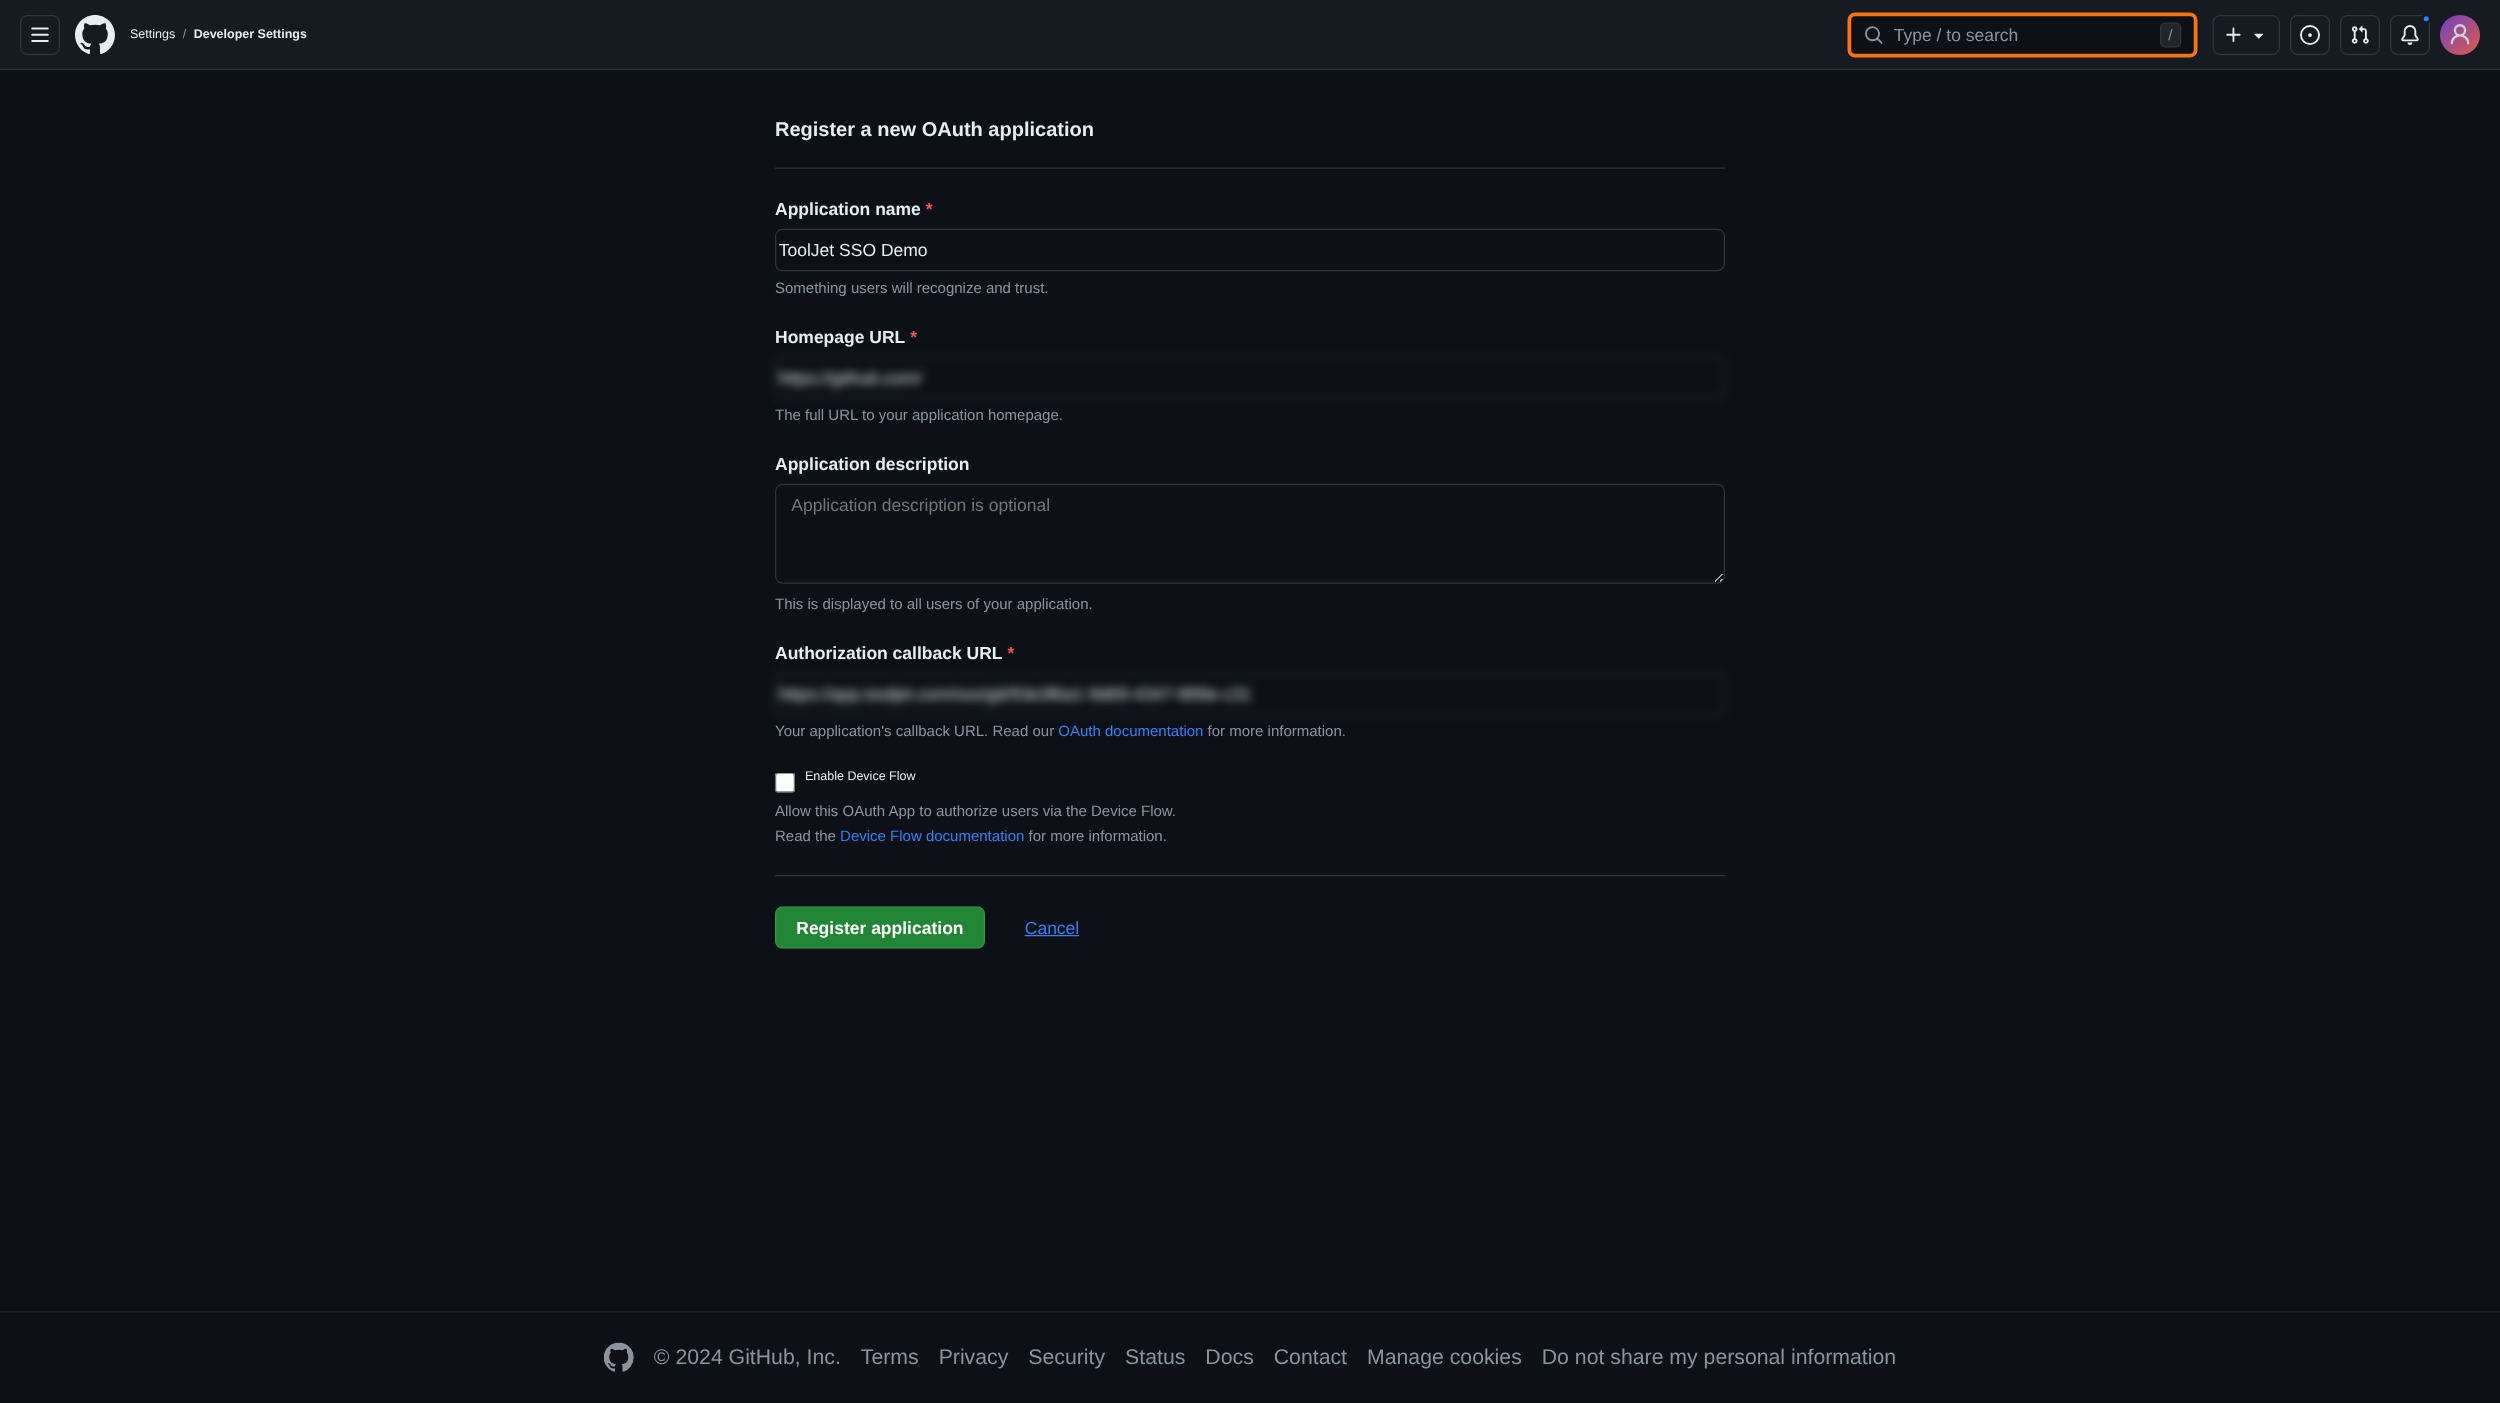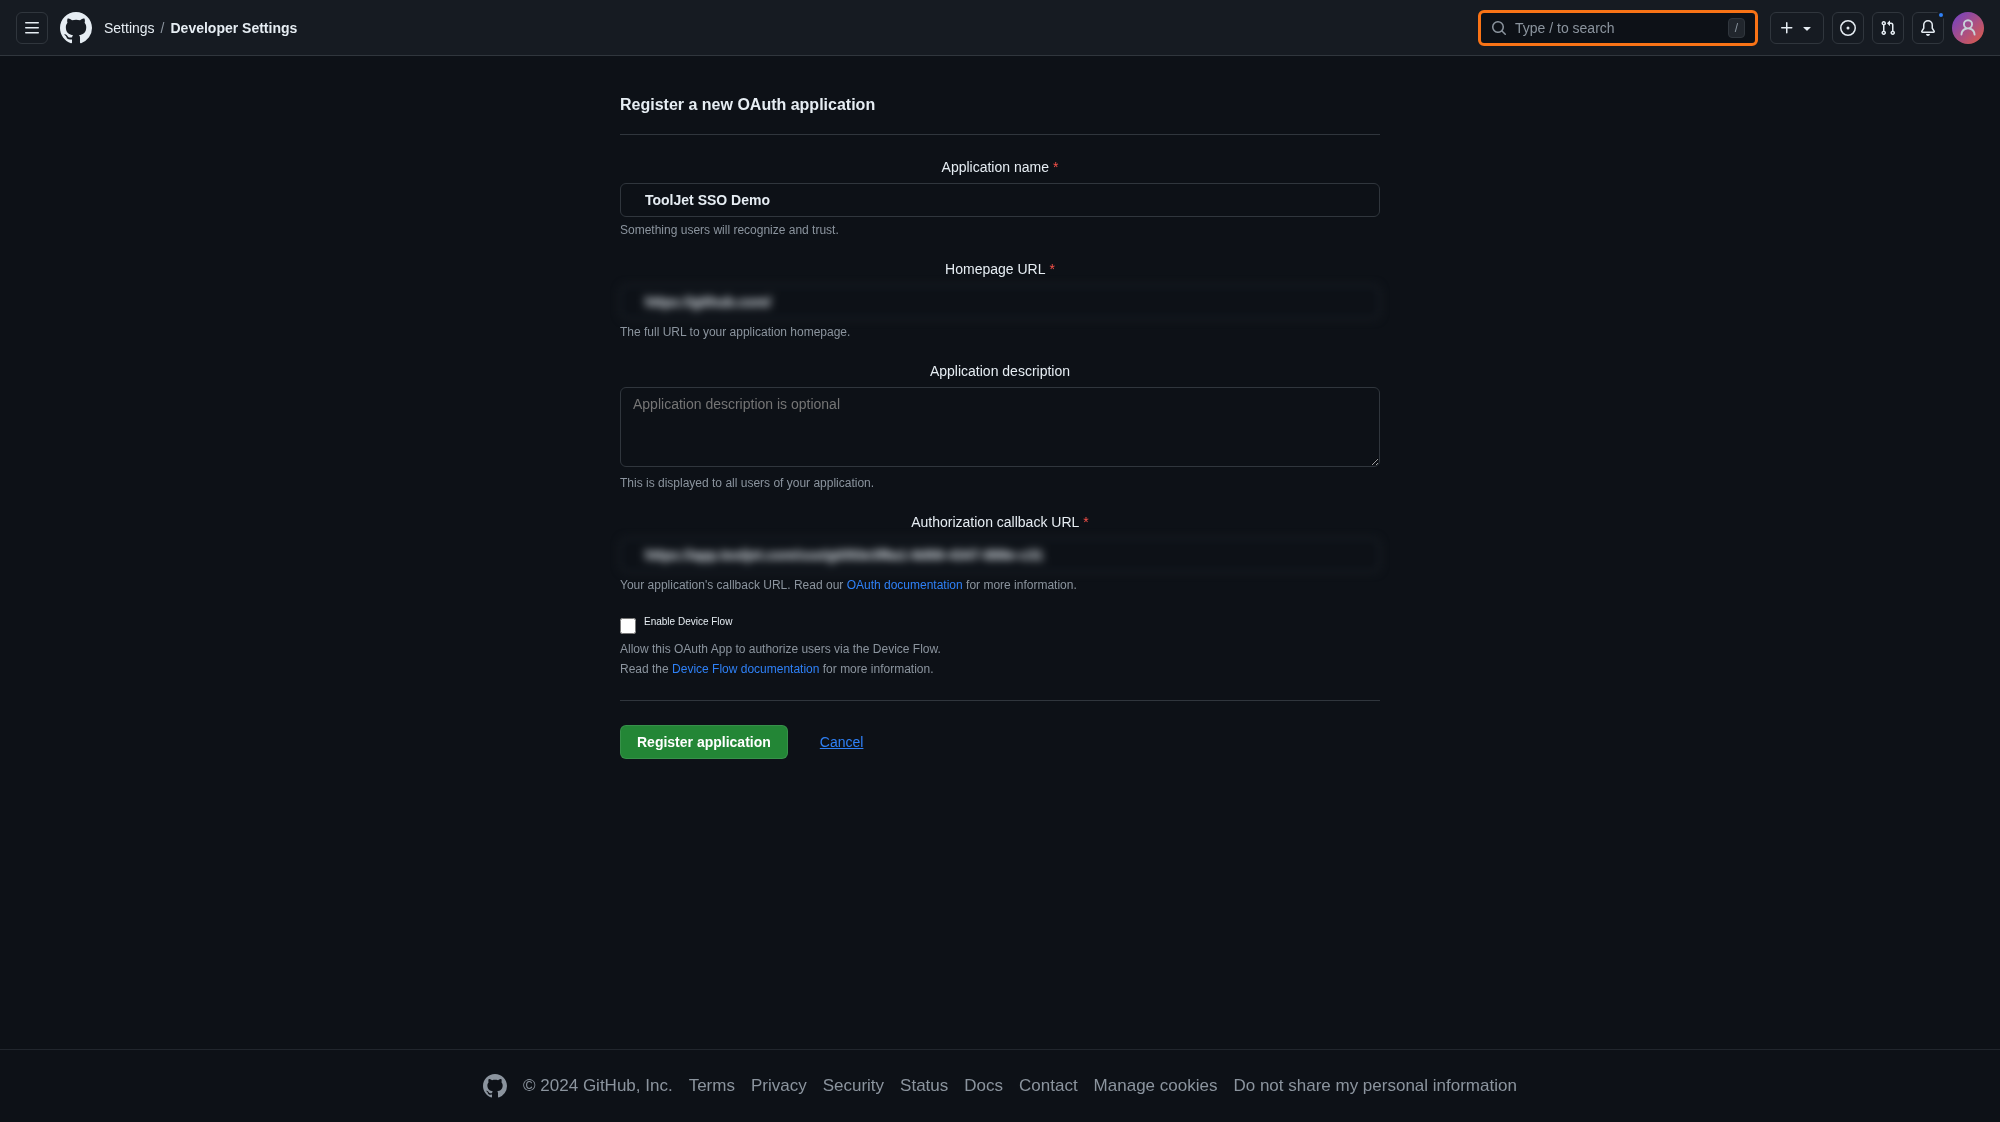--- a/index.html
+++ b/index.html
@@ -53,21 +53,21 @@
       width: 32px;
       height: 32px;
       fill: #e6edf3;
     }
 
     .breadcrumb {
       display: flex;
       align-items: center;
       gap: 6px;
       color: #e6edf3;
-      font-size: 14px;
+      font-size: 10px;
       font-weight: 500;
     }
 
     .breadcrumb-separator {
       color: #8b949e;
     }
 
     .breadcrumb-current {
       font-weight: 600;
     }
@@ -177,42 +177,40 @@
 
     .form-group {
       margin-bottom: 24px;
     }
 
     .form-label {
       display: flex;
       align-items: center;
       gap: 4px;
       font-size: 14px;
-      font-weight: 400;
+      font-weight: 700;
       color: #e6edf3;
       margin-bottom: 8px;
-      justify-content: center;
     }
 
     .required-star {
       color: #f85149;
       font-size: 14px;
     }
 
     .form-input {
       width: 100%;
       background-color: #0d1117;
       border: 1px solid #30363d;
       border-radius: 6px;
       color: #e6edf3;
       font-size: 14px;
-      padding: 8px 24px;
+      padding: 8px 2px;
       outline: none;
       transition: border-color 0.15s;
-      font-weight: bold;
     }
 
     .form-input::placeholder {
       color: #8b949e;
     }
 
     .form-textarea {
       width: 100%;
       background-color: #0d1117;
       border: 1px solid #30363d;

